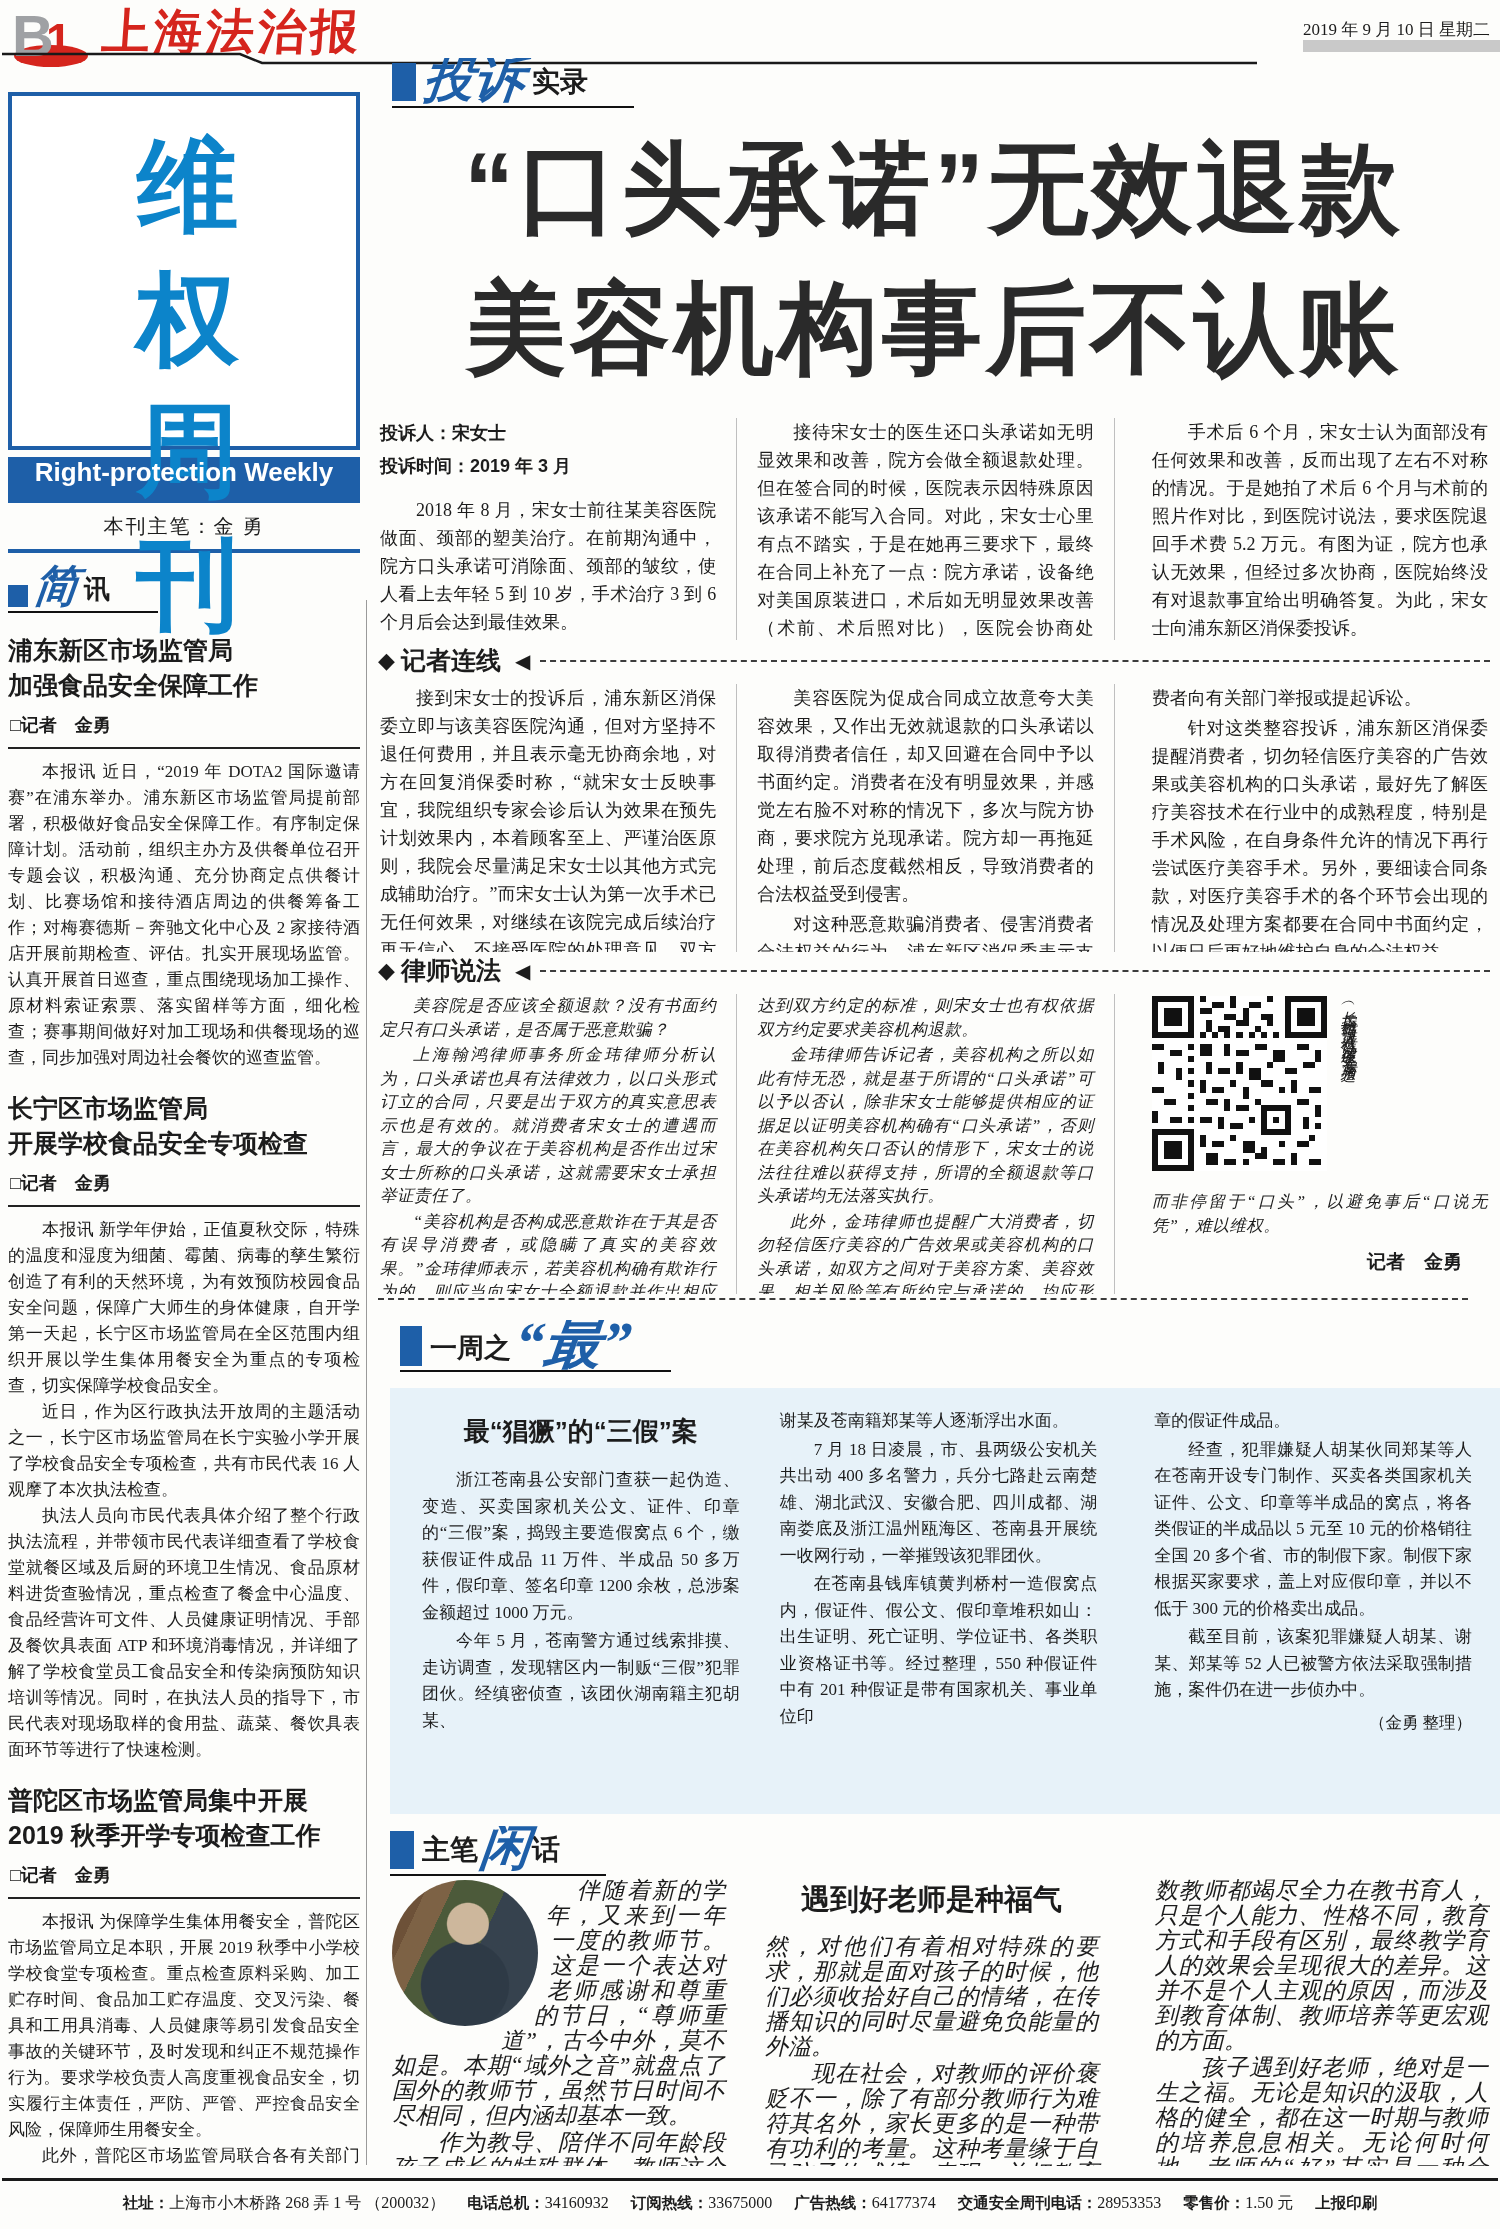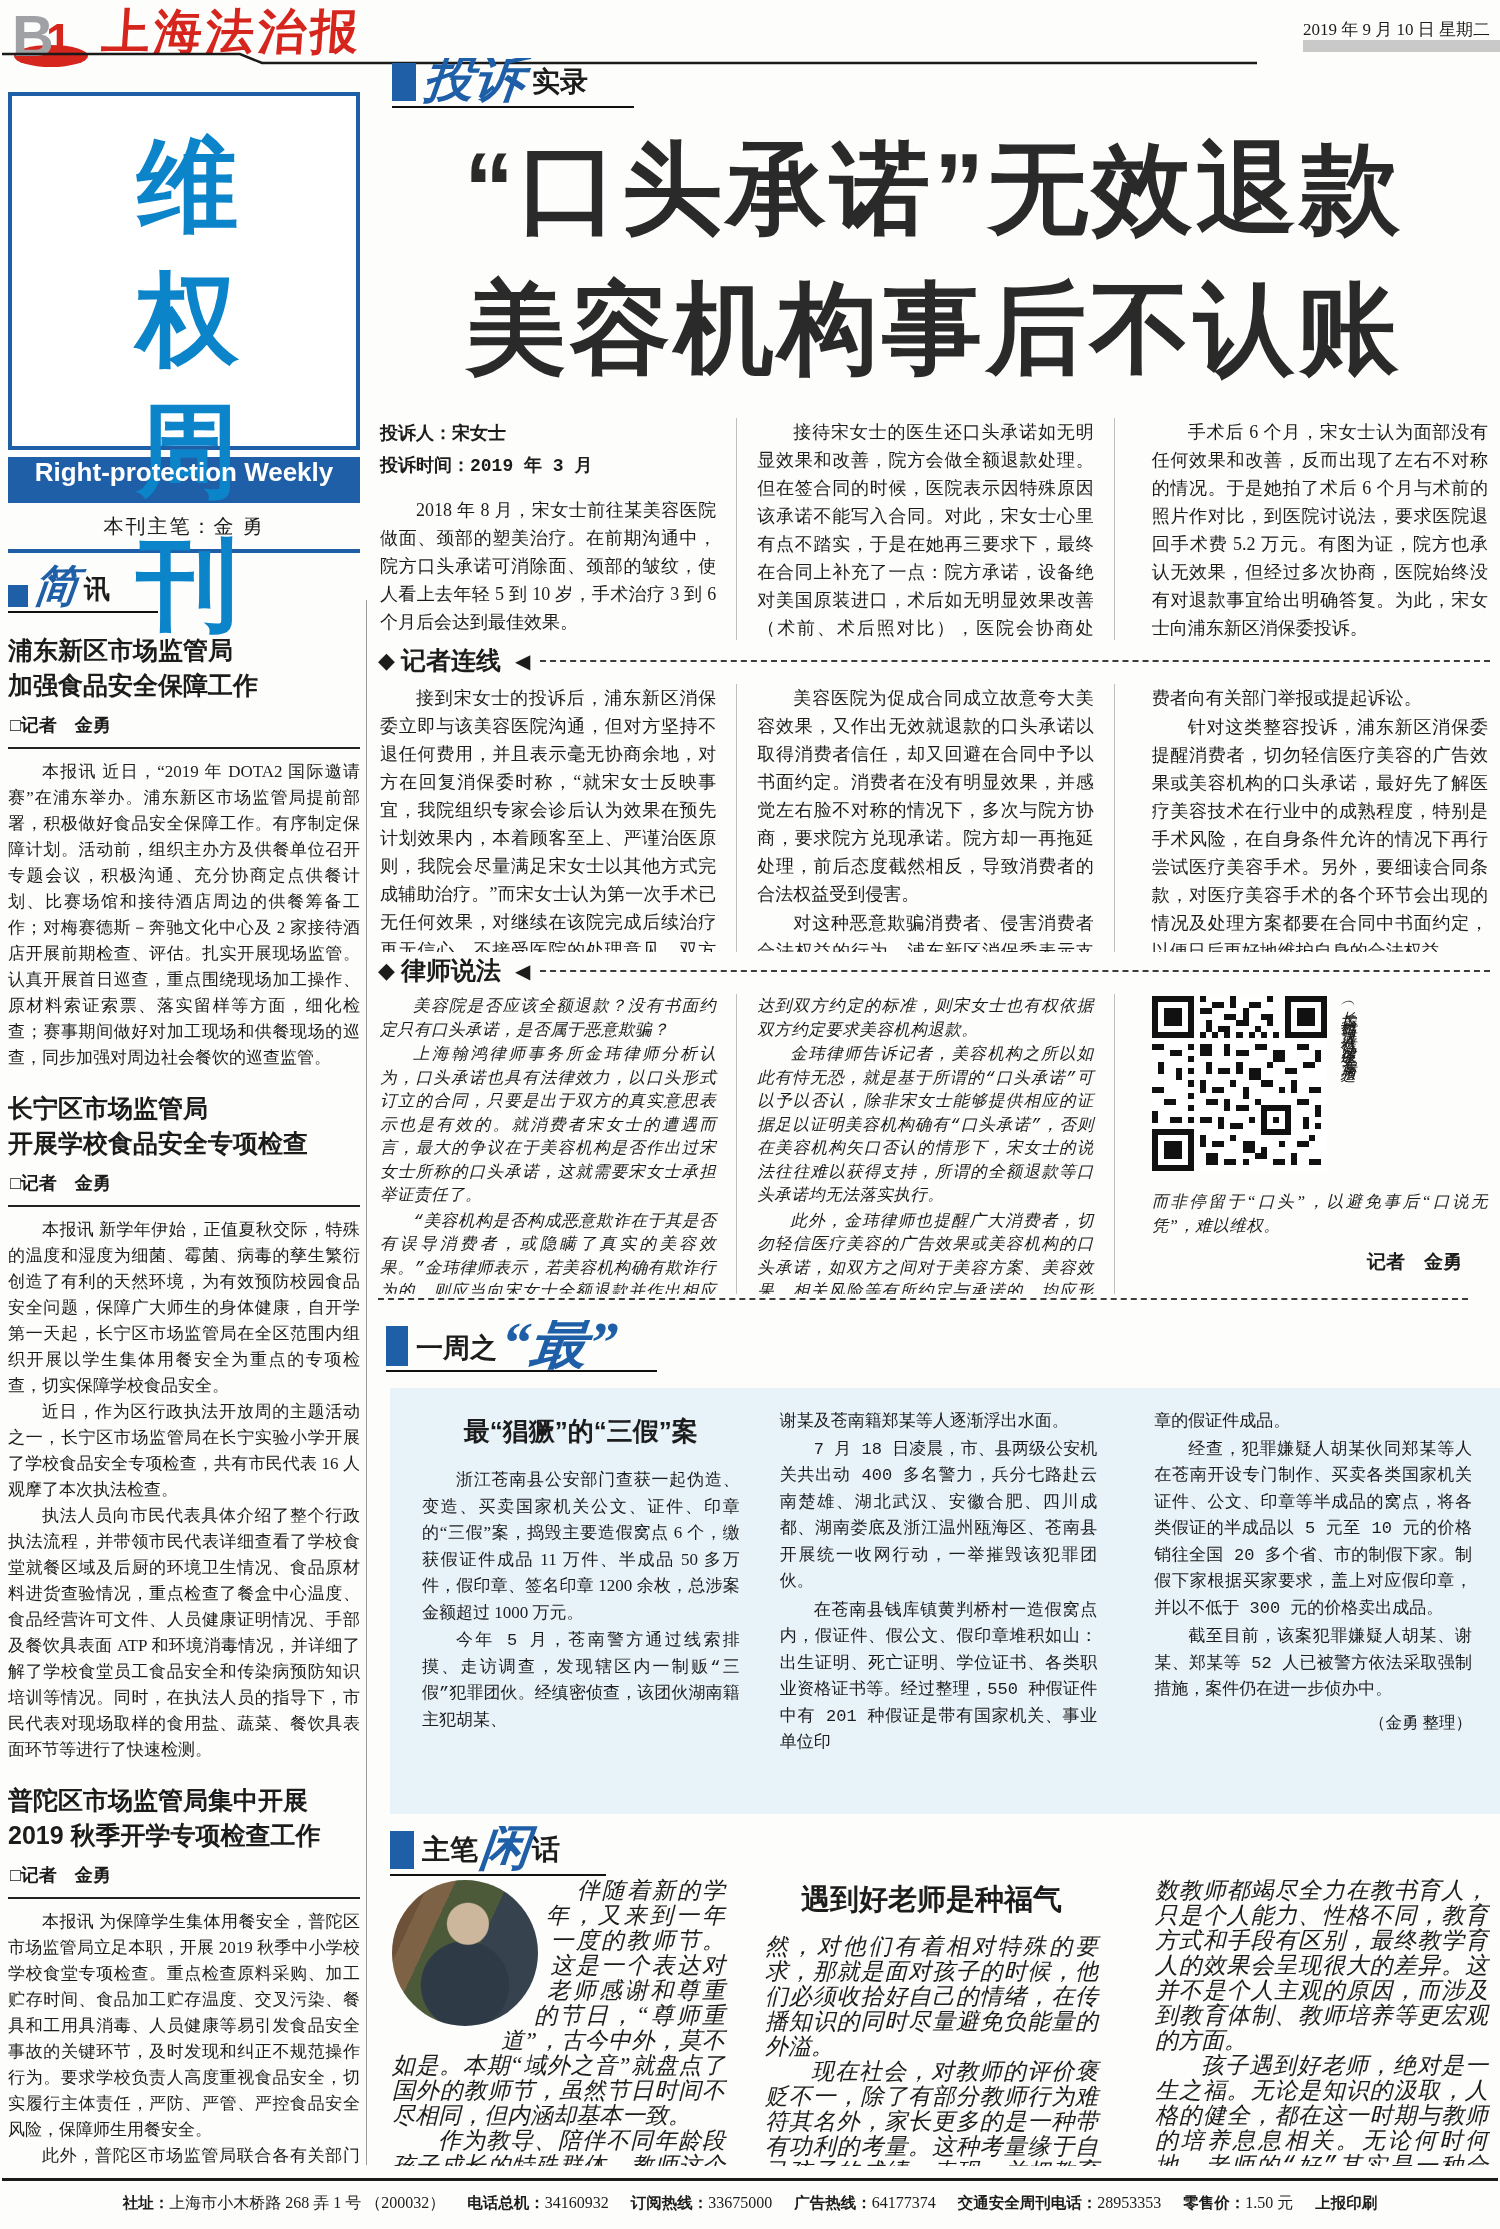--- a/index.html
+++ b/index.html
@@ -44,21 +44,21 @@
   .tag-head .plain{font:bold 28px "Liberation Sans","DejaVu Sans",sans-serif;margin-left:8px;}
   .tag-head .sq{width:24px;height:38px;margin-right:8px;}
   .headline{left:0;top:60px;width:1112px;text-align:center;color:#2a2a2a;
             font:900 100px/1.4 "Liberation Sans","DejaVu Sans",sans-serif;letter-spacing:4px;}
   .cols{display:flex;}
   .col{flex:1;padding:0 20px;overflow:hidden;}
   .col:first-child{padding-left:2px;}
   .col:last-child{padding-right:2px;padding-left:37px;}
   .ruled .col + .col{border-left:1px solid #bfbfbf;}
   .col p{margin:0;font-size:18px;line-height:28px;text-align:justify;text-indent:2em;}
-  .col p + p{margin-top:2px;font-family:Liberation Mono, monospace;}
+  .col p + p{margin-top:2px;}
   .col p.cont{text-indent:0;}
   .info{margin-bottom:14px;}
   .info p{text-indent:0;font-weight:bold;font-size:18px;line-height:31px;
           font-family:"Liberation Sans","DejaVu Sans",sans-serif;}
   .sec-head{display:flex;align-items:center;font:bold 25px "Liberation Sans","DejaVu Sans",sans-serif;}
   .sec-head .dia{margin-right:6px;font-size:22px;}
   .sec-head .arr{margin-left:14px;font-size:20px;}
   .sec-head .dash{flex:1;border-top:2.5px dashed #3c3c3c;margin-left:10px;}
   .kai p{font-style:italic;font-size:16.5px;line-height:23.5px;letter-spacing:0.5px;}
   .qr-row{display:flex;margin:2px 0 12px;}
@@ -342,21 +342,21 @@
         <p class="cont">而非停留于“口头”，以避免事后“口说无凭”，难以维权。</p>
         <div class="sig">记者　金勇</div>
       </div>
     </div>
   </section>
 
   <section style="left:0;top:1240px;width:1090px;">
     <div class="dash-sep"></div>
   </section>
 
-  <section style="left:8px;top:1262px;">
+  <section style="left:22px;top:1262px;">
     <div class="week-head">
       <span class="sq"></span>
       <span class="pre">一周之</span>
       <span class="styl">“最”</span>
     </div>
   </section>
 
   <section style="left:12px;top:1330px;width:1110px;height:426px;">
     <div class="panel" style="height:100%;box-sizing:border-box;">
       <div class="cols" style="height:100%;">

